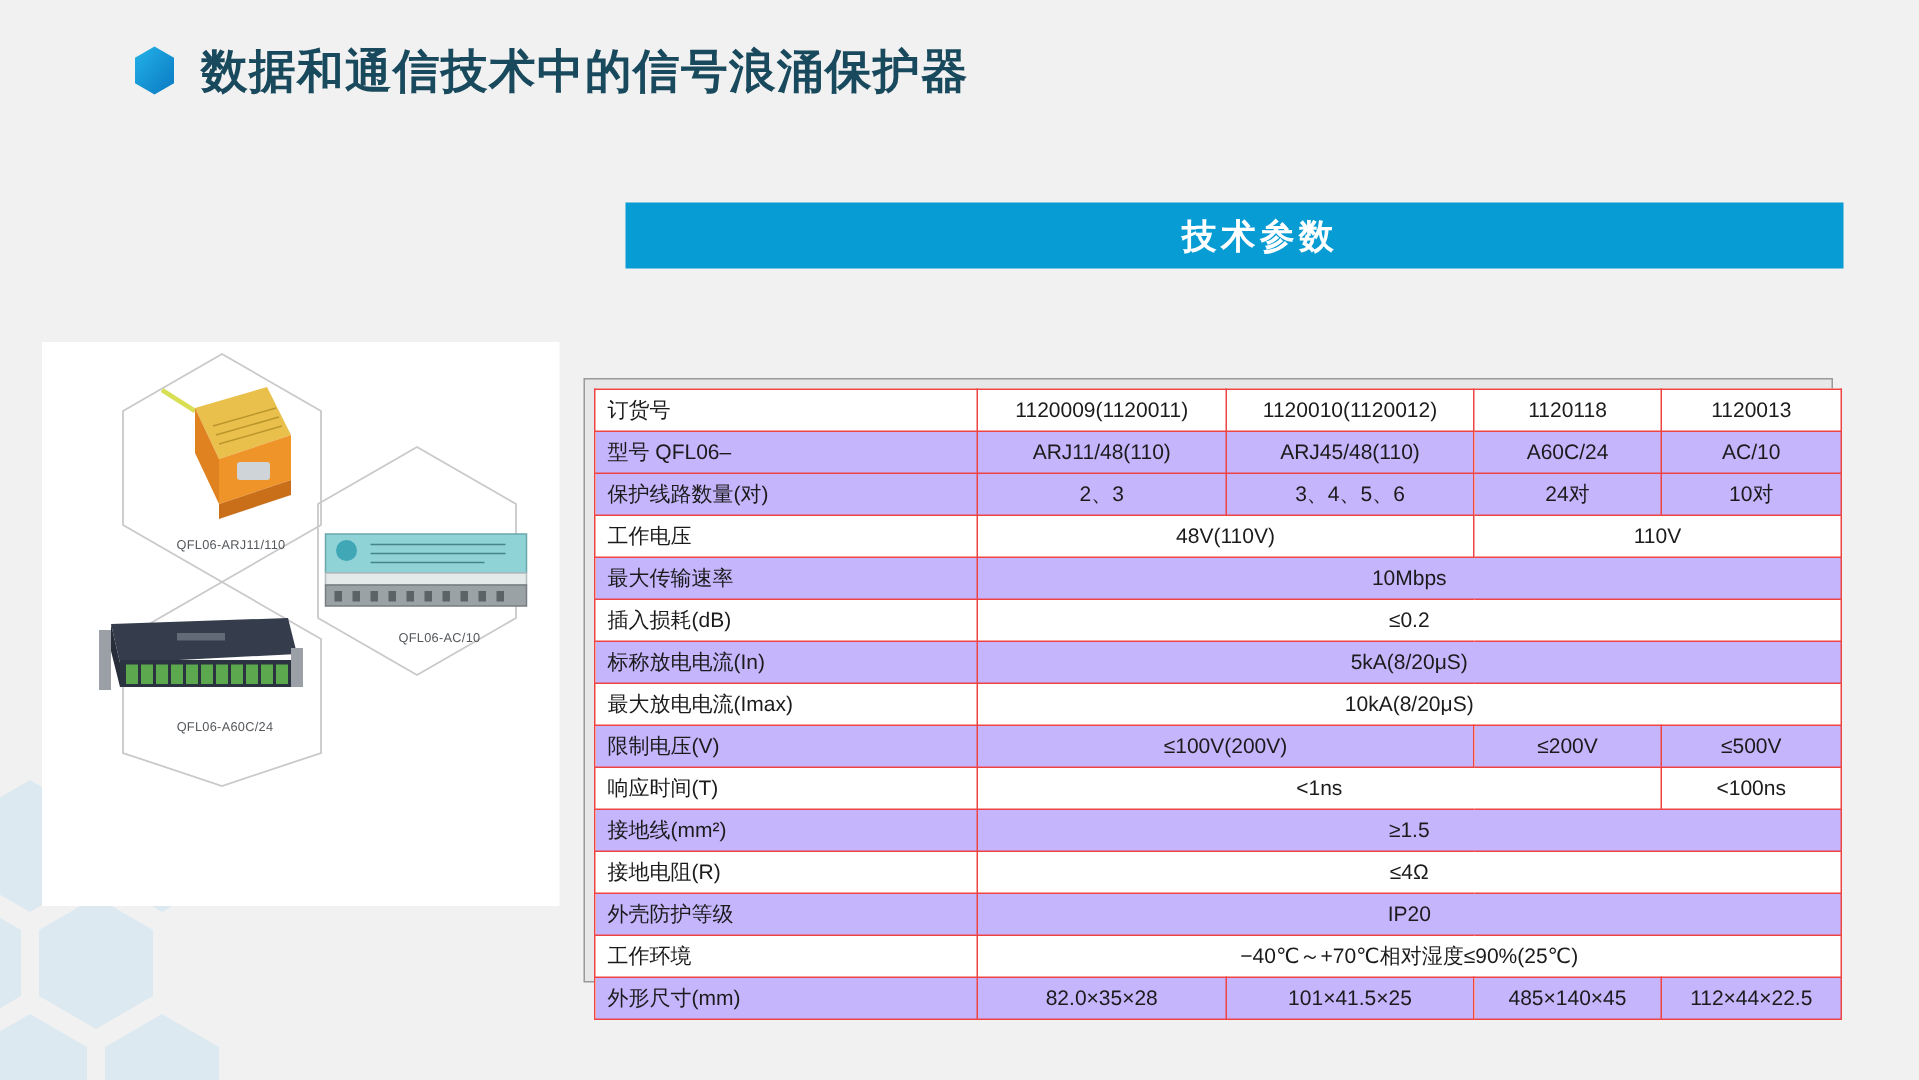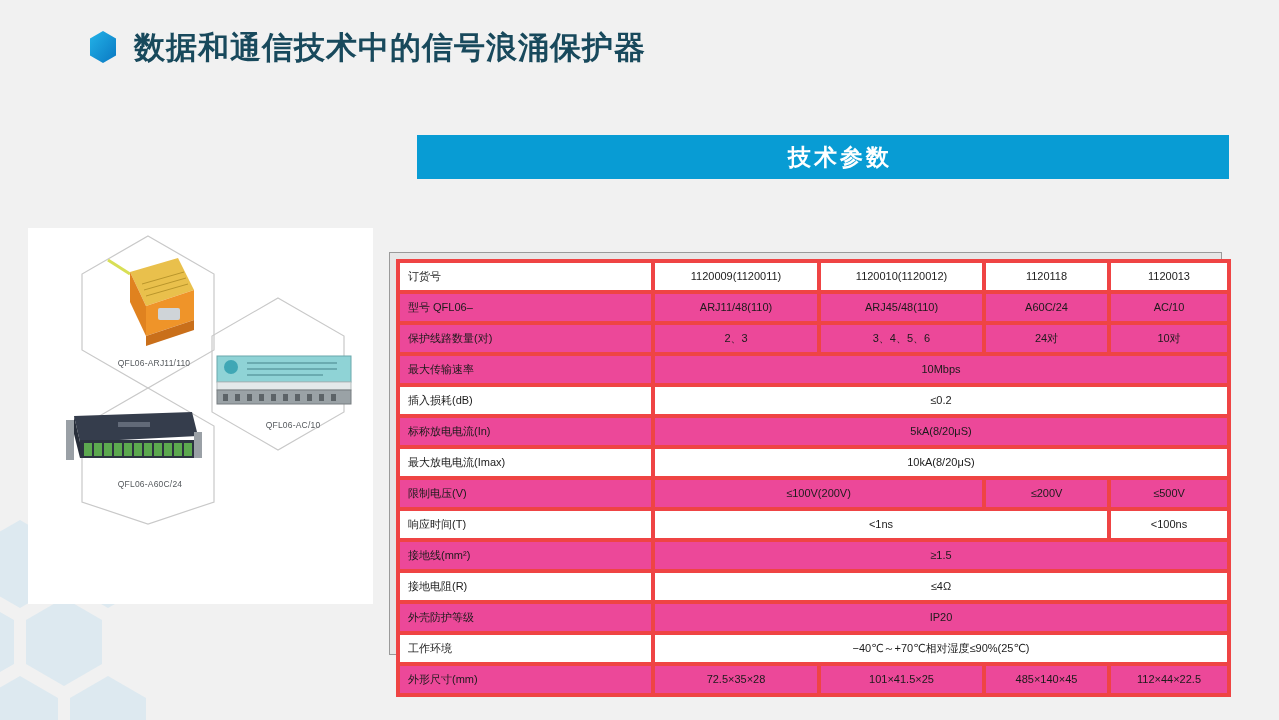--- a/index.html
+++ b/index.html
@@ -58,28 +58,28 @@
     background:#e7e7e7;border:1px solid #9a9a9a;z-index:2;
     padding:6px;box-sizing:border-box;
   }
   table{
     width:100%;height:100%;border-collapse:collapse;
     table-layout:fixed;
     border:1px solid #6d6d6d;
     background:#ffffff;
   }
   td{
-    border:4px solid #ef4444;
-    font-size:11px;color:#1b1b1b;
+    border:1px solid #ef4444;
+    font-size:14px;color:#1b1b1b;
     text-align:center;vertical-align:middle;
     padding:0 2px;height:27px;line-height:1.1;
     overflow:hidden;white-space:nowrap;
   }
   td.lbl{text-align:left;padding-left:8px;}
-  tr.alt td{background:#ec4899;}
+  tr.alt td{background:#c4b5fd;}
   tr.norm td{background:#ffffff;}
   col.c0{width:255px;}
   col.c1{width:166px;}
   col.c2{width:165px;}
   col.c3{width:125px;}
   col.c4{width:120px;}
 </style>
 </head>
 <body>
 
@@ -210,20 +210,25 @@
           <td>A60C/24</td>
           <td>AC/10</td>
         </tr>
         <tr class="alt">
           <td class="lbl">保护线路数量(对)</td>
           <td>2、3</td>
           <td>3、4、5、6</td>
           <td>24对</td>
           <td>10对</td>
         </tr>
+        <tr class="norm">
+          <td class="lbl">工作电压</td>
+          <td colspan="2">48V(110V)</td>
+          <td colspan="2">110V</td>
+        </tr>
         <tr class="alt">
           <td class="lbl">最大传输速率</td>
           <td colspan="4">10Mbps</td>
         </tr>
         <tr class="norm">
           <td class="lbl">插入损耗(dB)</td>
           <td colspan="4">≤0.2</td>
         </tr>
         <tr class="alt">
           <td class="lbl">标称放电电流(In)</td>
@@ -255,20 +260,20 @@
         <tr class="alt">
           <td class="lbl">外壳防护等级</td>
           <td colspan="4">IP20</td>
         </tr>
         <tr class="norm">
           <td class="lbl">工作环境</td>
           <td colspan="4">−40℃～+70℃相对湿度≤90%(25℃)</td>
         </tr>
         <tr class="alt">
           <td class="lbl">外形尺寸(mm)</td>
-          <td>72.5×35×28</td>
+          <td>82.0×35×28</td>
           <td>101×41.5×25</td>
           <td>485×140×45</td>
           <td>112×44×22.5</td>
         </tr>
       </tbody>
   </table>
 </div>
 
 </body></html>

